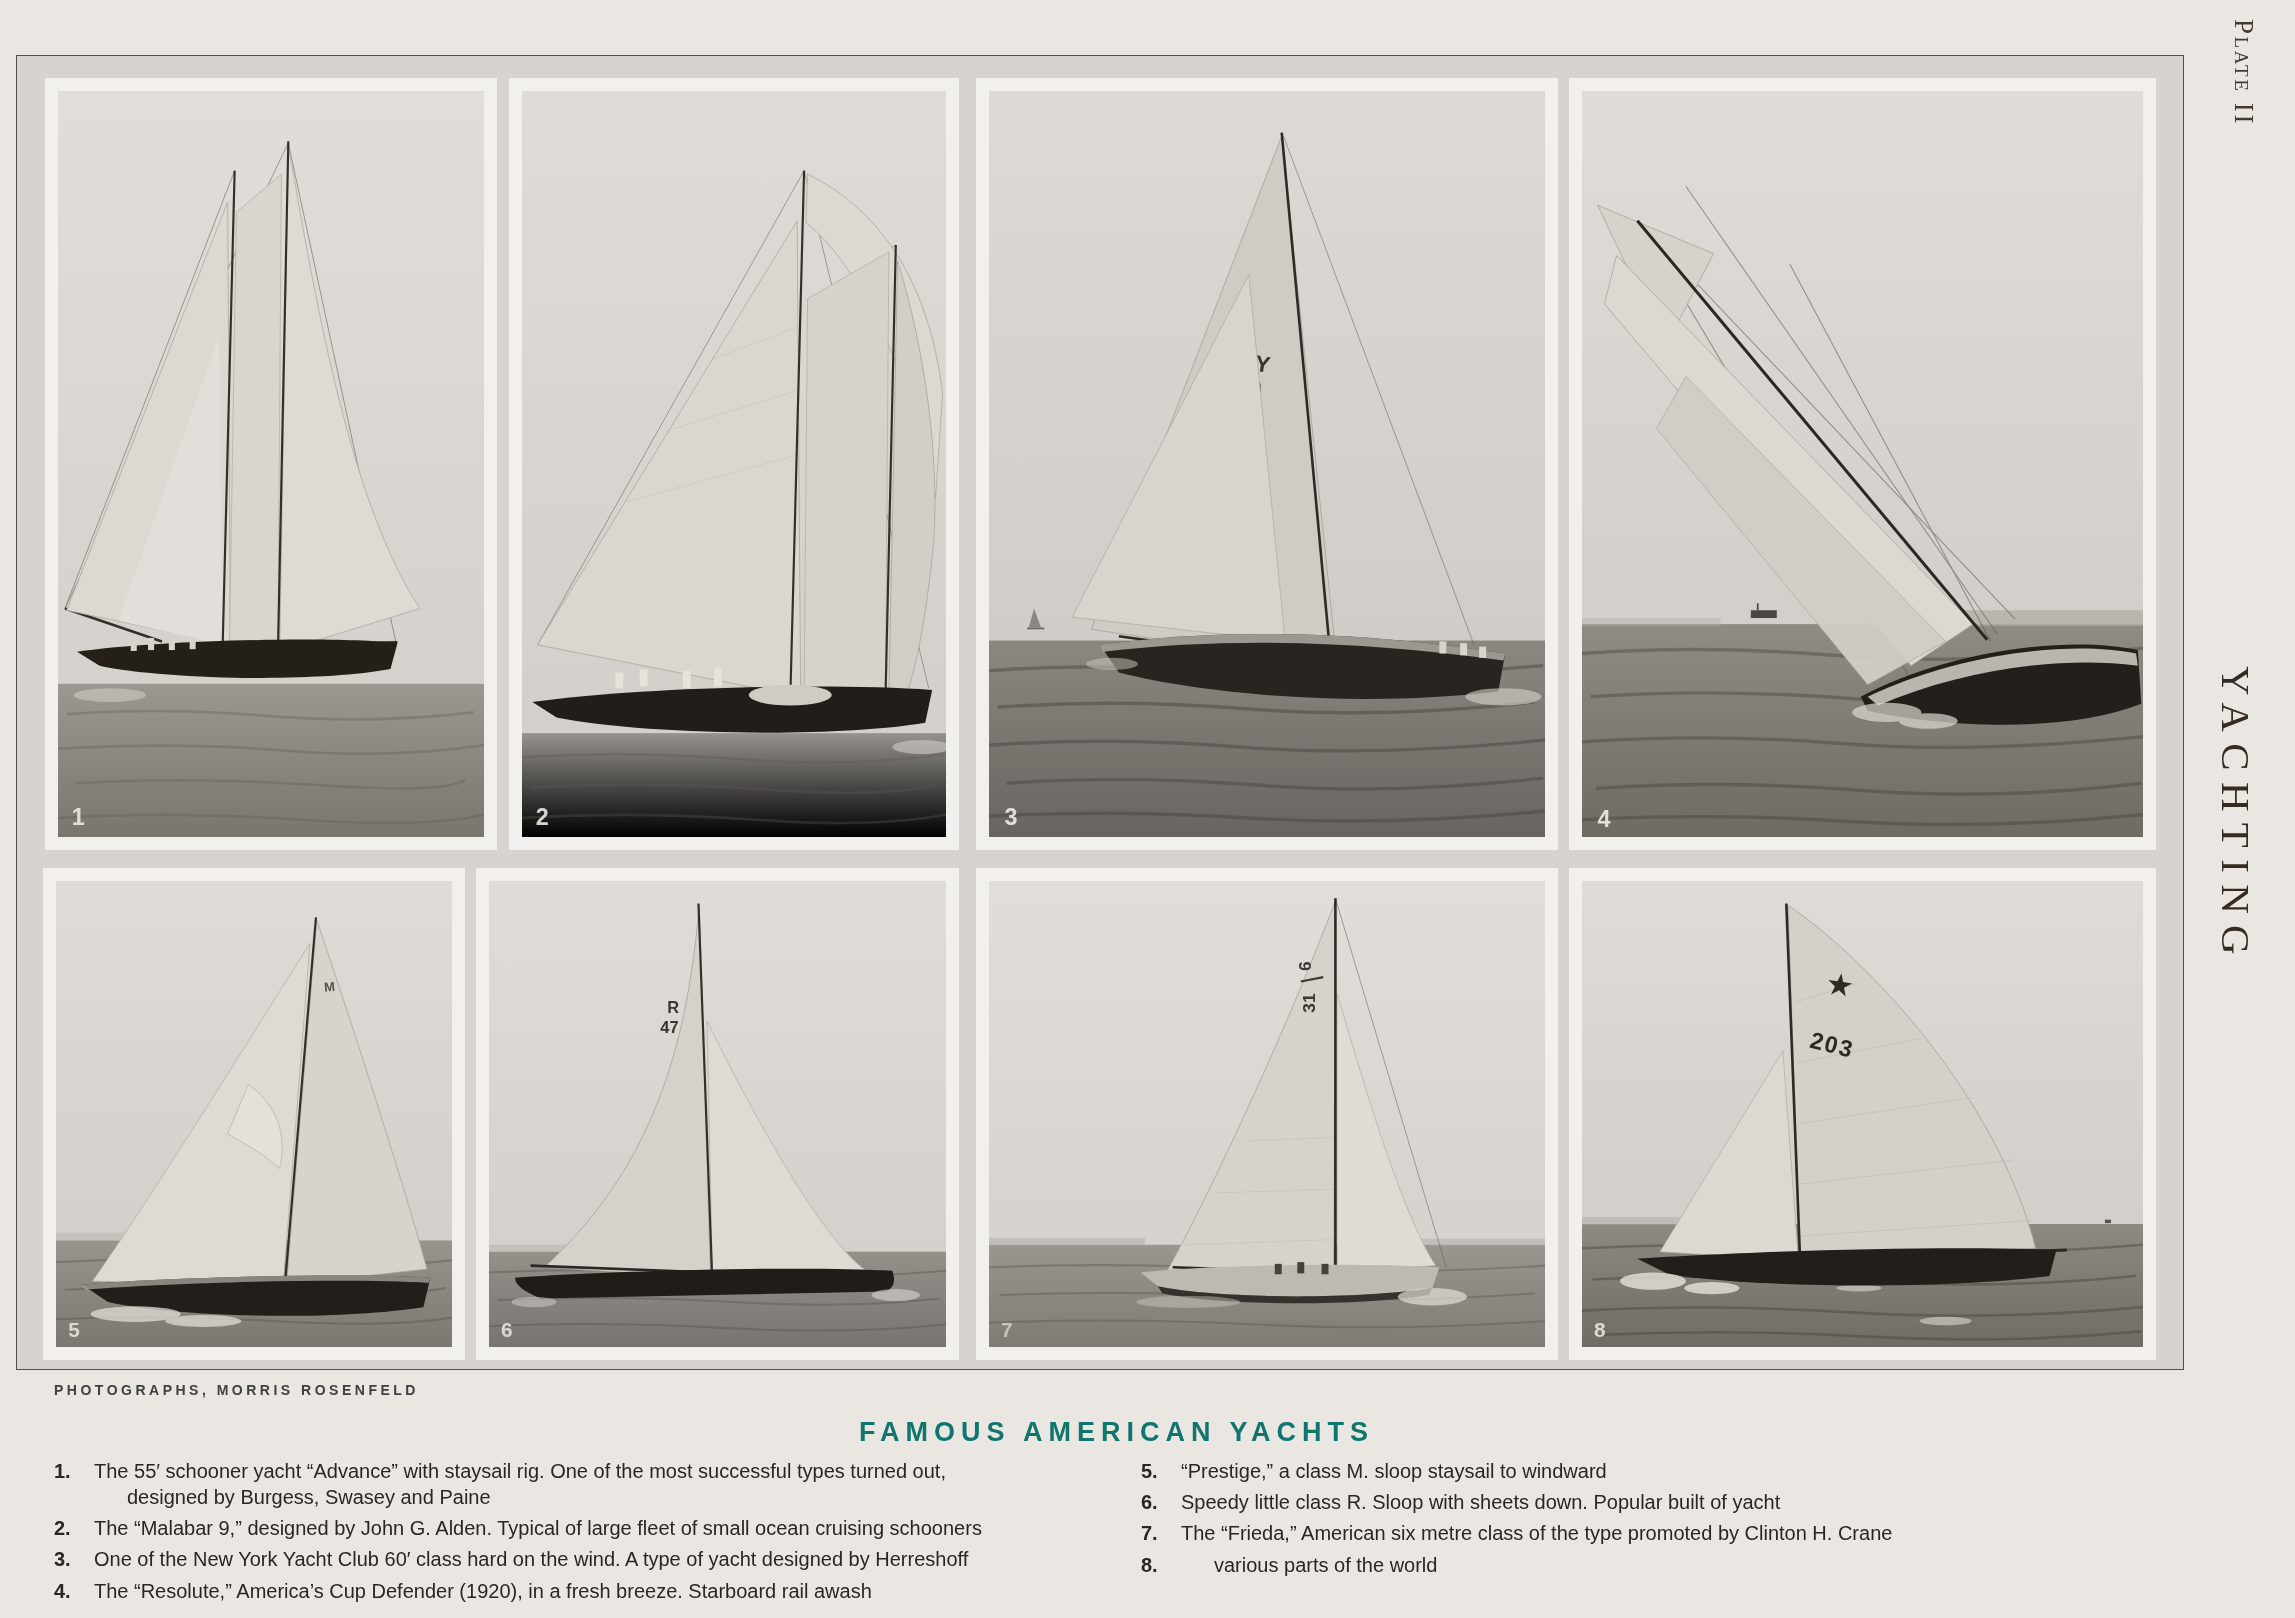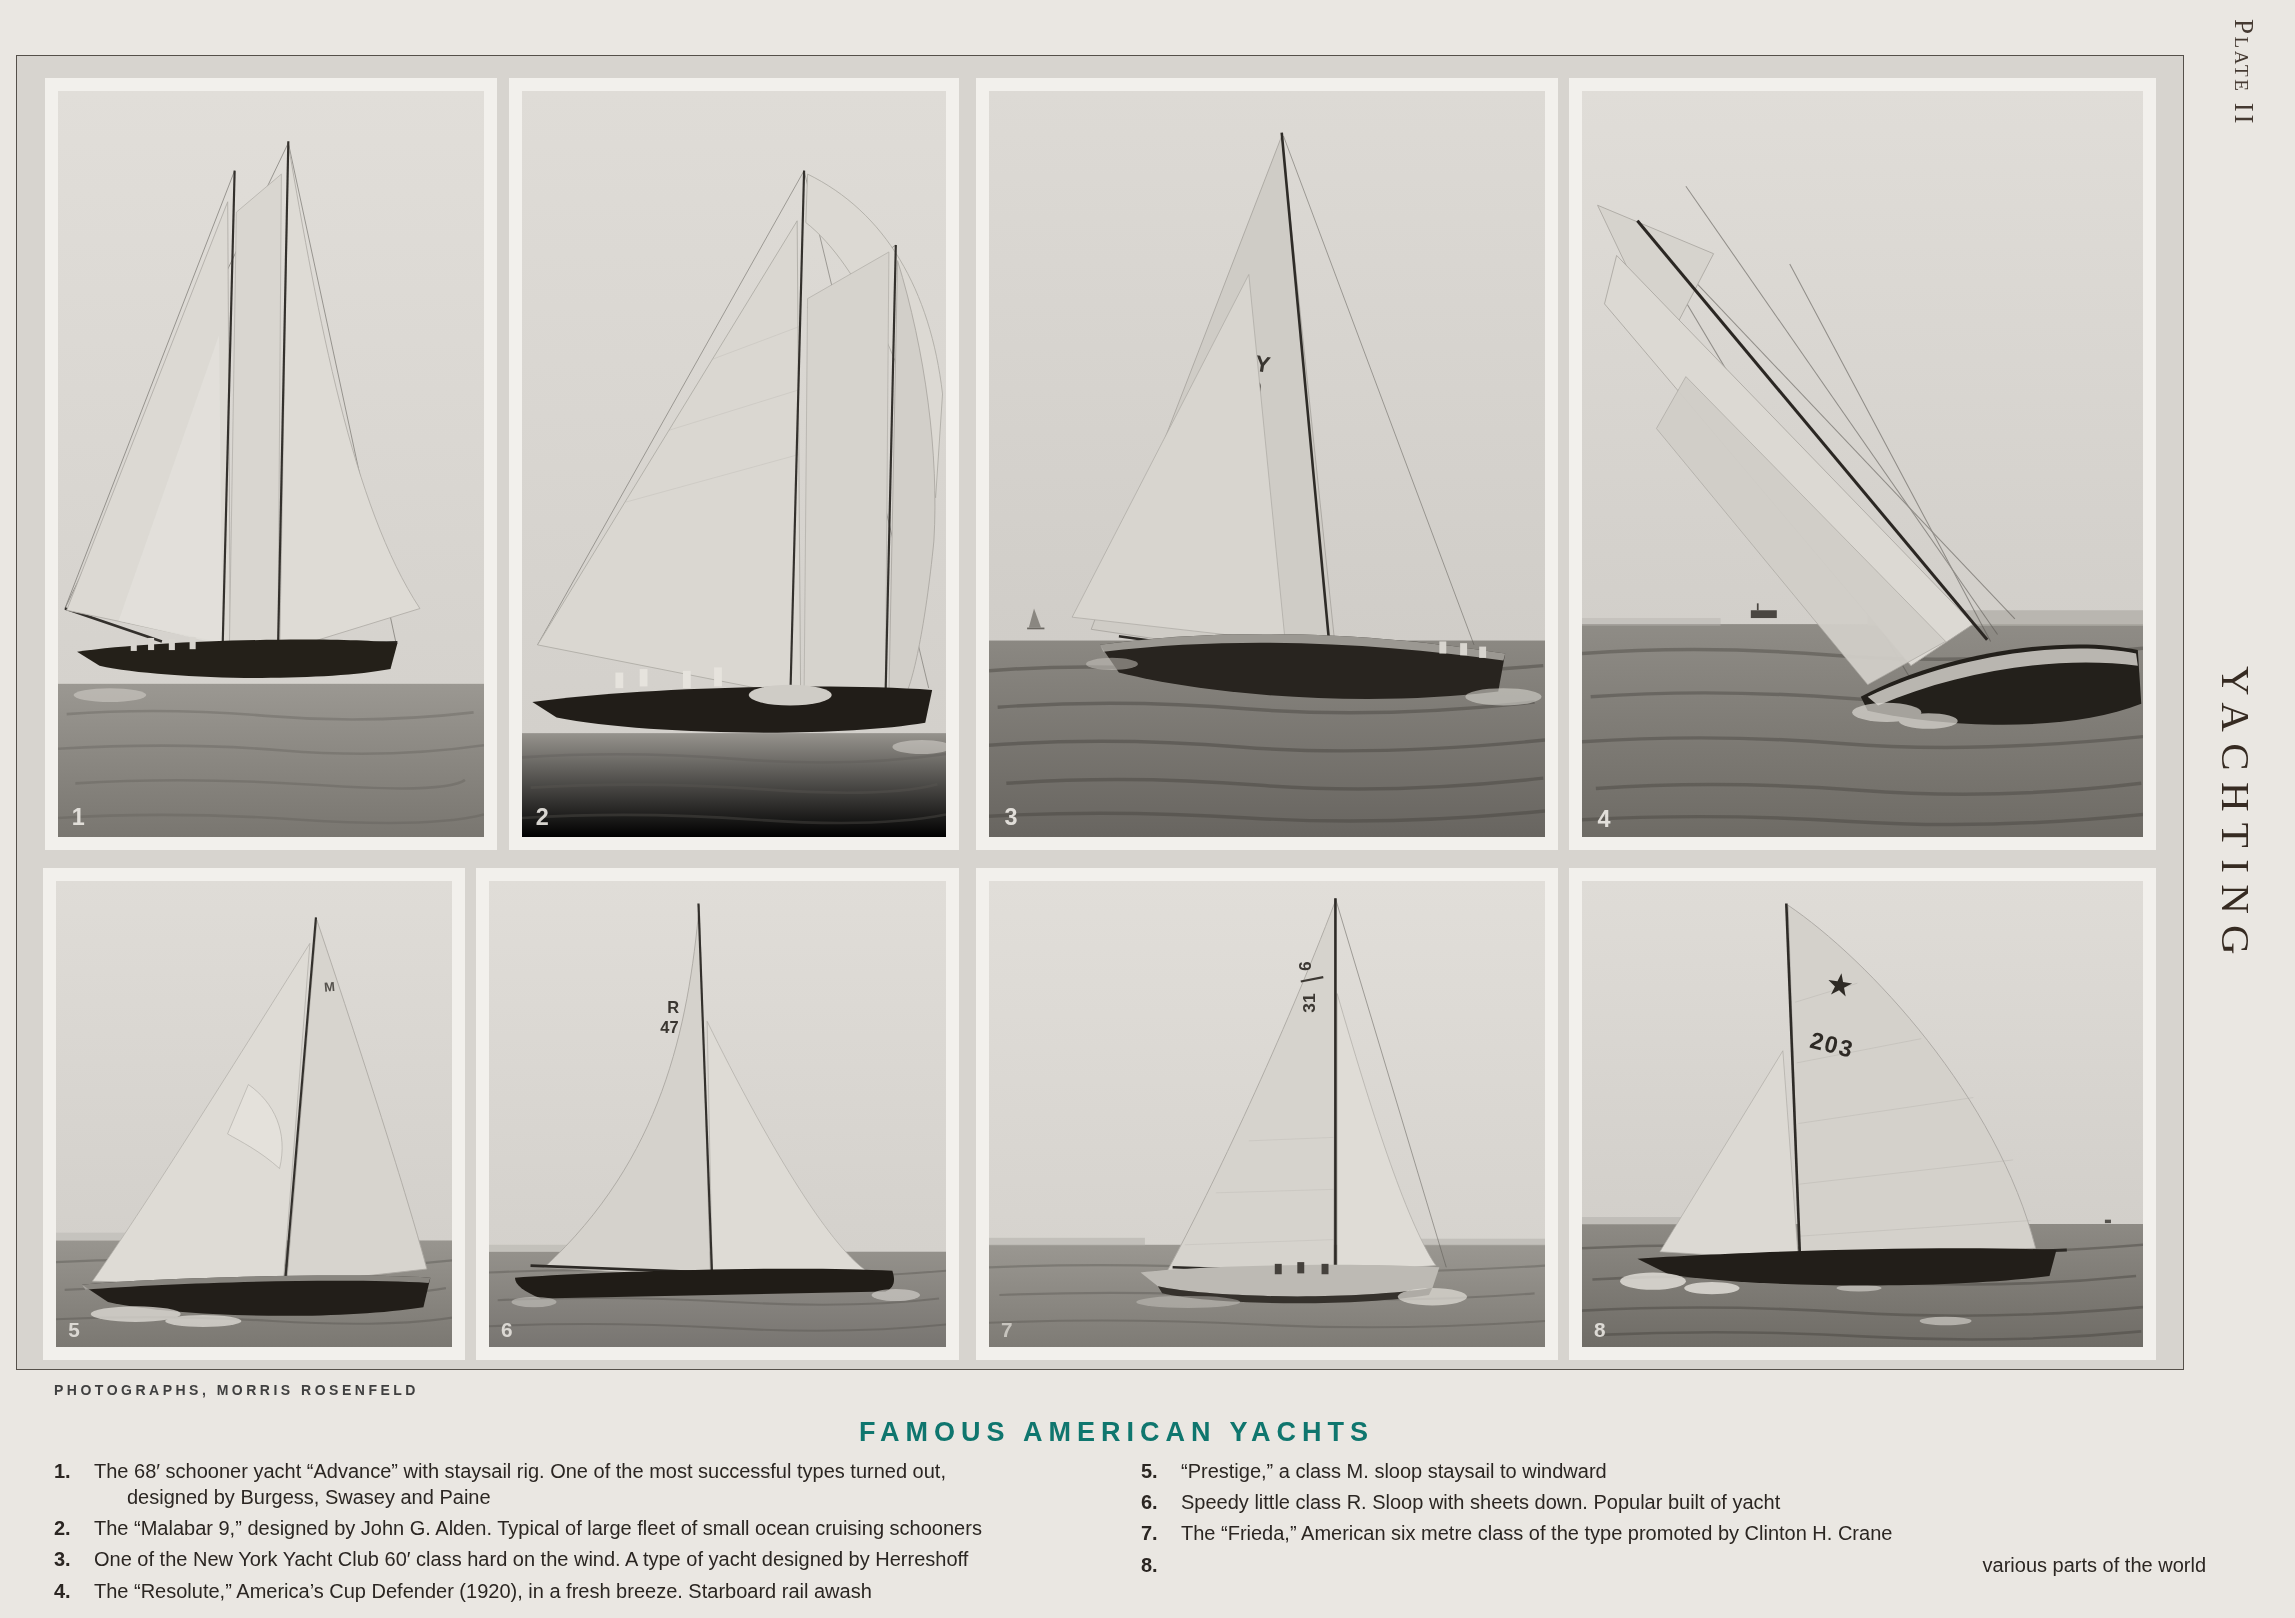--- a/index.html
+++ b/index.html
@@ -418,21 +418,21 @@
   <div id="plate-label">Plate II</div>
   <div id="side-title">YACHTING</div>
 
   <div id="credit">PHOTOGRAPHS, MORRIS ROSENFELD</div>
   <div id="plate-title">FAMOUS AMERICAN YACHTS</div>
 
   <div id="cap-left" class="cap-col">
     <div class="cap-item">
       <span class="cap-num">1.</span>
       <span>
-        <span>The 68′ schooner yacht “Advance” with staysail rig.  One of the most successful types turned out,</span>
+        <span>The 55′ schooner yacht “Advance” with staysail rig.  One of the most successful types turned out,</span>
         <span class="cap-line2" style="display:block;">designed by Burgess, Swasey and Paine</span>
       </span>
     </div>
     <div class="cap-item">
       <span class="cap-num">2.</span>
       <span>The “Malabar 9,” designed by John G. Alden.  Typical of large fleet of small ocean cruising schooners</span>
     </div>
     <div class="cap-item">
       <span class="cap-num">3.</span>
       <span>One of the New York Yacht Club 60′ class hard on the wind.  A type of yacht designed by Herreshoff</span>
@@ -452,19 +452,19 @@
       <span class="cap-num">6.</span>
       <span>Speedy little class R. Sloop with sheets down.  Popular built of yacht</span>
     </div>
     <div class="cap-item">
       <span class="cap-num">7.</span>
       <span>The “Frieda,” American six metre class of the type promoted by Clinton H. Crane</span>
     </div>
     <div class="cap-item">
       <span class="cap-num">8.</span>
       <span>
-        <span class="cap-line2" style="display:block;text-align:right;">various parts of the world</span>
+        <span class="cap-line2" style="display:block;">various parts of the world</span>
       </span>
     </div>
   </div>
 
 </div>
 
 
 </body></html>

